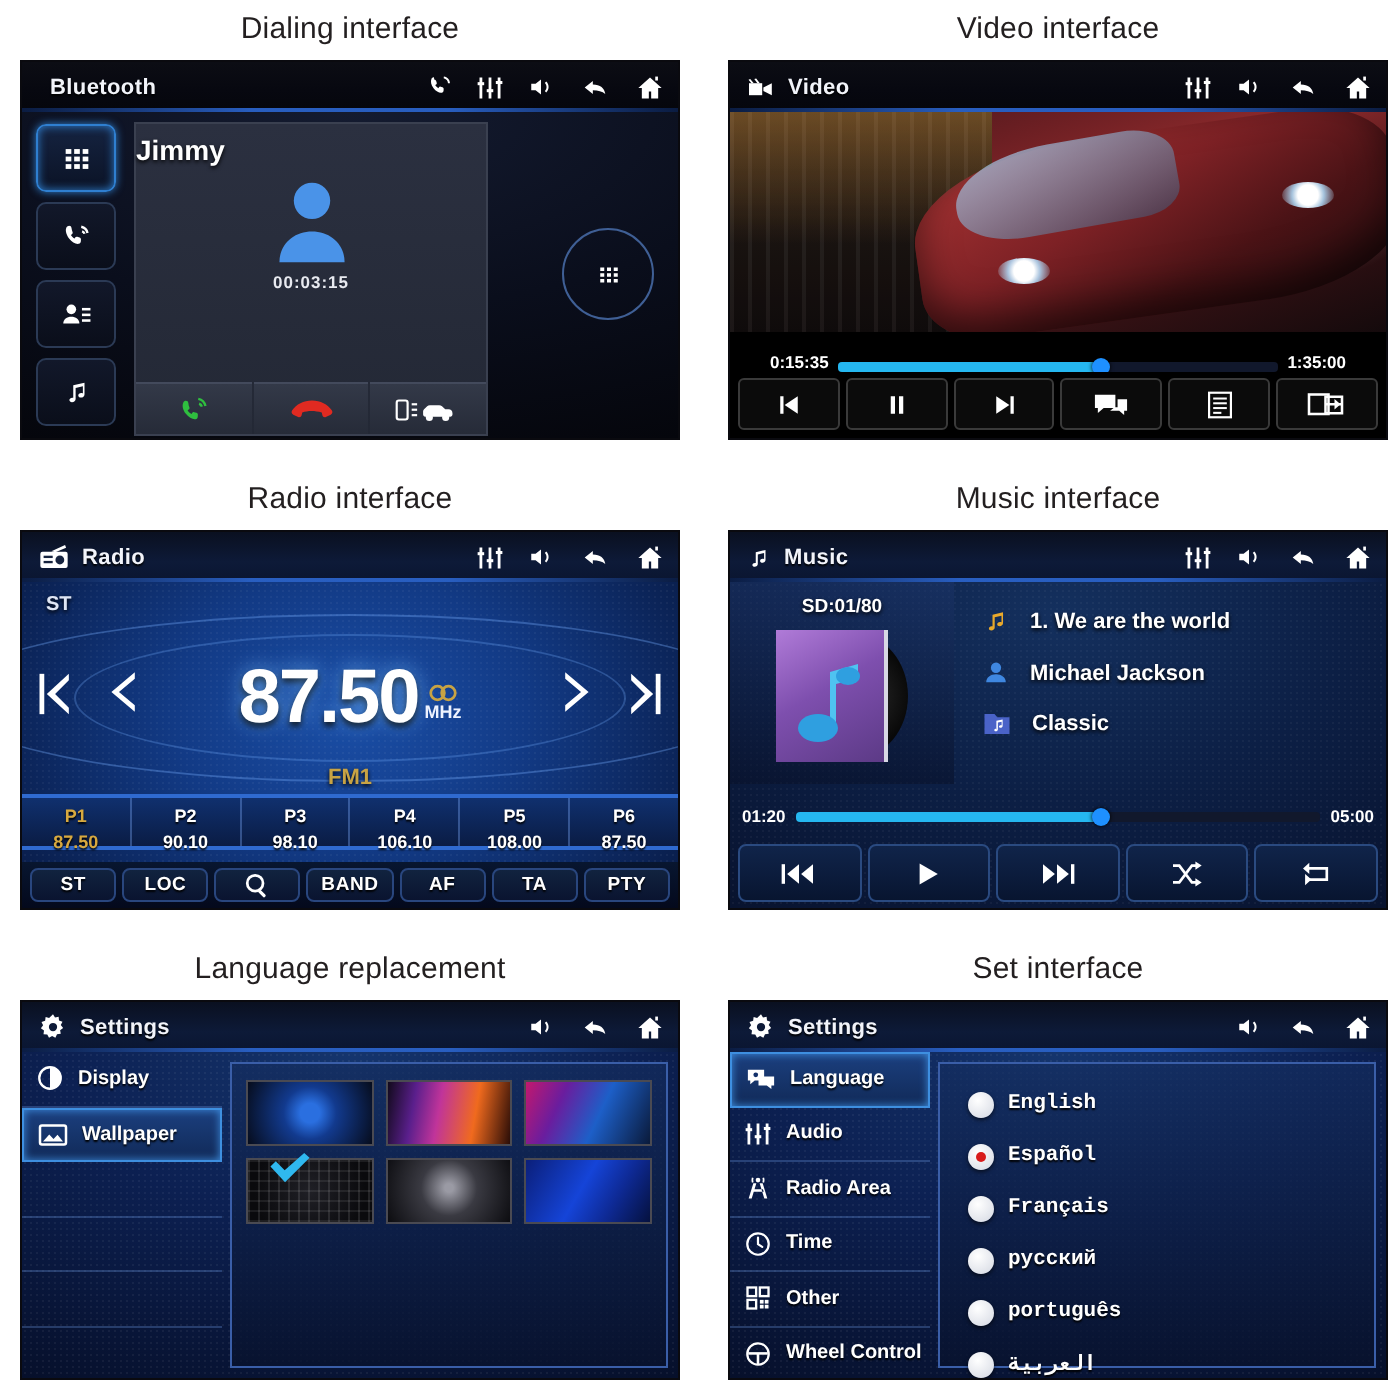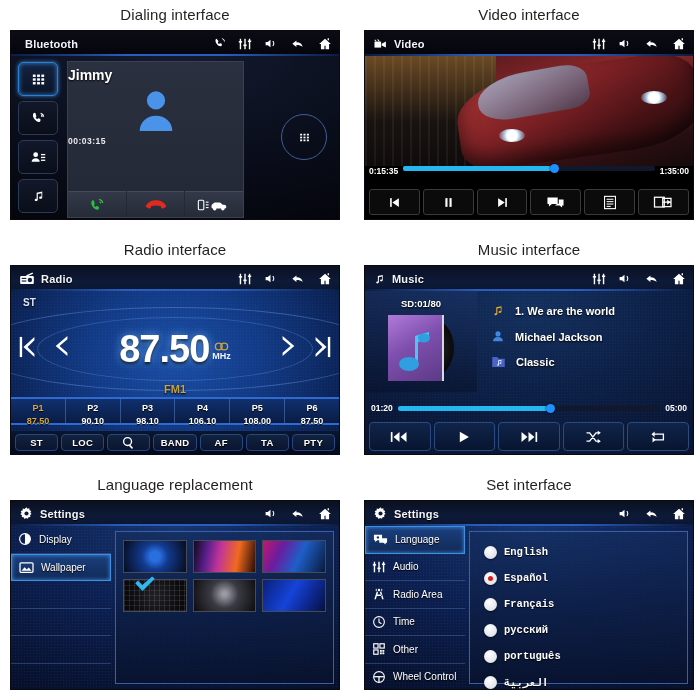--- a/index.html
+++ b/index.html
@@ -70,21 +70,21 @@
   }
   .sbtn.on { border-color:#2f7fd0; box-shadow:0 0 5px #2f7fd0 inset, 0 0 4px #2f7fd0; background:linear-gradient(180deg,#152340,#0b1326); }
   .dial-card {
     position:absolute; left:56px; top:5px; width:177px; height:157px;
     background: linear-gradient(180deg,#2b3040,#232835);
     border:1px solid #3a4050;
   }
   .dial-name { text-align:left; color:#fff; font-size:14px; font-weight:600; margin-top:5px; text-shadow:0 1px 2px #000; }
   .dial-num  { text-align:center; color:#fff; font-size:17px; font-weight:600; letter-spacing:.4px; text-shadow:0 1px 2px #000;}
   .avatar { margin: 4px auto 0; width:46px; height:46px; position:relative; }
-  .dial-time { color:#e8eaf0; font-size:8.5px; font-weight:700; letter-spacing:.5px; margin-top:3px;}
+  .dial-time { text-align:center; color:#e8eaf0; font-size:8.5px; font-weight:700; letter-spacing:.5px; margin-top:3px;}
   .dial-actions { position:absolute; left:0; right:0; bottom:0; height:26px; display:flex; gap:1px; }
   .dial-actions > div {
     flex:1; background: linear-gradient(180deg,#333948,#262b38);
     display:flex; align-items:center; justify-content:center;
     border-top:1px solid #434a5c;
   }
   .keypad-circle {
     position:absolute; right:12px; top:58px; width:46px; height:46px;
     border-radius:50%; border:1px solid #3f5f95;
     display:flex; align-items:center; justify-content:center;
@@ -111,21 +111,21 @@
     border-radius: 38% 18% 30% 14% / 46% 30% 40% 26%;
     box-shadow: inset 0 -10px 20px rgba(0,0,0,.6);
   }
   .vid-wind { position:absolute; left:34%; top:14%; width:34%; height:40%;
     transform: rotate(-10deg);
     background: linear-gradient(160deg, rgba(175,205,235,.75), rgba(60,80,110,.55));
     border-radius: 45% 22% 18% 30% / 55% 35% 30% 40%;
   }
   .vid-hl { position:absolute; width:26px; height:13px; border-radius:50%;
     background: radial-gradient(circle, #ffffff 0 35%, rgba(180,225,255,.85) 55%, rgba(120,190,255,0) 100%); }
-  .vid-scrub { position:absolute; left:0; right:0; top:110px; height:20px; display:flex; align-items:flex-start; padding:0 4px; background:#000; }
+  .vid-scrub { position:absolute; left:0; right:0; top:110px; height:20px; display:flex; align-items:flex-end; padding:0 20px; background:#000; }
   .vid-ctrls { position:absolute; left:0; right:0; top:130px; bottom:0; display:flex; gap:3px; padding:3px 4px 4px; background:#000; }
   .vbtn { flex:1; border:1px solid #3a3a3a; border-radius:3px; background:#0b0b0b;
     display:flex; align-items:center; justify-content:center; }
   .t-lbl { color:#fff; font-size:8.5px; font-weight:700; white-space:nowrap; }
   .bar { flex:1; height:5px; margin:0 5px; position:relative; background:#11182c; border-radius:2px; }
   .bar .fill { position:absolute; left:0; top:0; bottom:0; background:#25b7f0; border-radius:2px; }
   .bar .knob { position:absolute; top:50%; width:9px; height:9px; margin-top:-4.5px; margin-left:-4.5px;
     border-radius:50%; background:#1e90ff; box-shadow:0 0 2px #000; }
 
   
@@ -193,21 +193,21 @@
 
   
   .set-body { position:absolute; left:0; top:25px; right:0; bottom:0;
     background: radial-gradient(110% 130% at 50% 0%, #15356d 0%, #0c2052 40%, #050c22 100%); }
   .set-dots { position:absolute; inset:0;
     background-image: radial-gradient(rgba(255,255,255,.05) .6px, transparent .7px);
     background-size: 3px 3px; }
   .set-side { position:absolute; left:0; top:0; width:100px; bottom:0; }
   .sitem { height:27.5px; display:flex; align-items:center; padding-left:7px;
     border-bottom:1px solid rgba(120,165,240,.28); color:#fff; }
-  .sitem .slbl { font-size:10px; font-weight:400; margin-left:7px; text-shadow:0 1px 1px #000; }
+  .sitem .slbl { font-size:10px; font-weight:700; margin-left:7px; text-shadow:0 1px 1px #000; }
   .sitem.on { border:1px solid #3e8fe0; box-shadow:0 0 4px #3e8fe0 inset; background:linear-gradient(180deg,#1b3f7e,#112a58); }
   .set-main { position:absolute; left:104px; right:5px; top:5px; bottom:5px;
     border:1px solid #3a5ea8;
     background: linear-gradient(180deg, rgba(20,45,95,.65), rgba(8,18,45,.75)); }
 
   
   .wp-grid { display:grid; grid-template-columns: repeat(3, 1fr); gap:6px; padding:8px 7px; }
   .wp { height:33px; border:1px solid #4a4a52; position:relative; }
   .wp1 { background: radial-gradient(circle at 50% 50%, #2a6fe0 0 14%, #123a8e 38%, #060c1c 100%); }
   .wp2 { background: linear-gradient(100deg,#120a1c 0%, #5a1f8c 22%, #c0349a 42%, #f06a1e 70%, #2a0d07 100%); }

